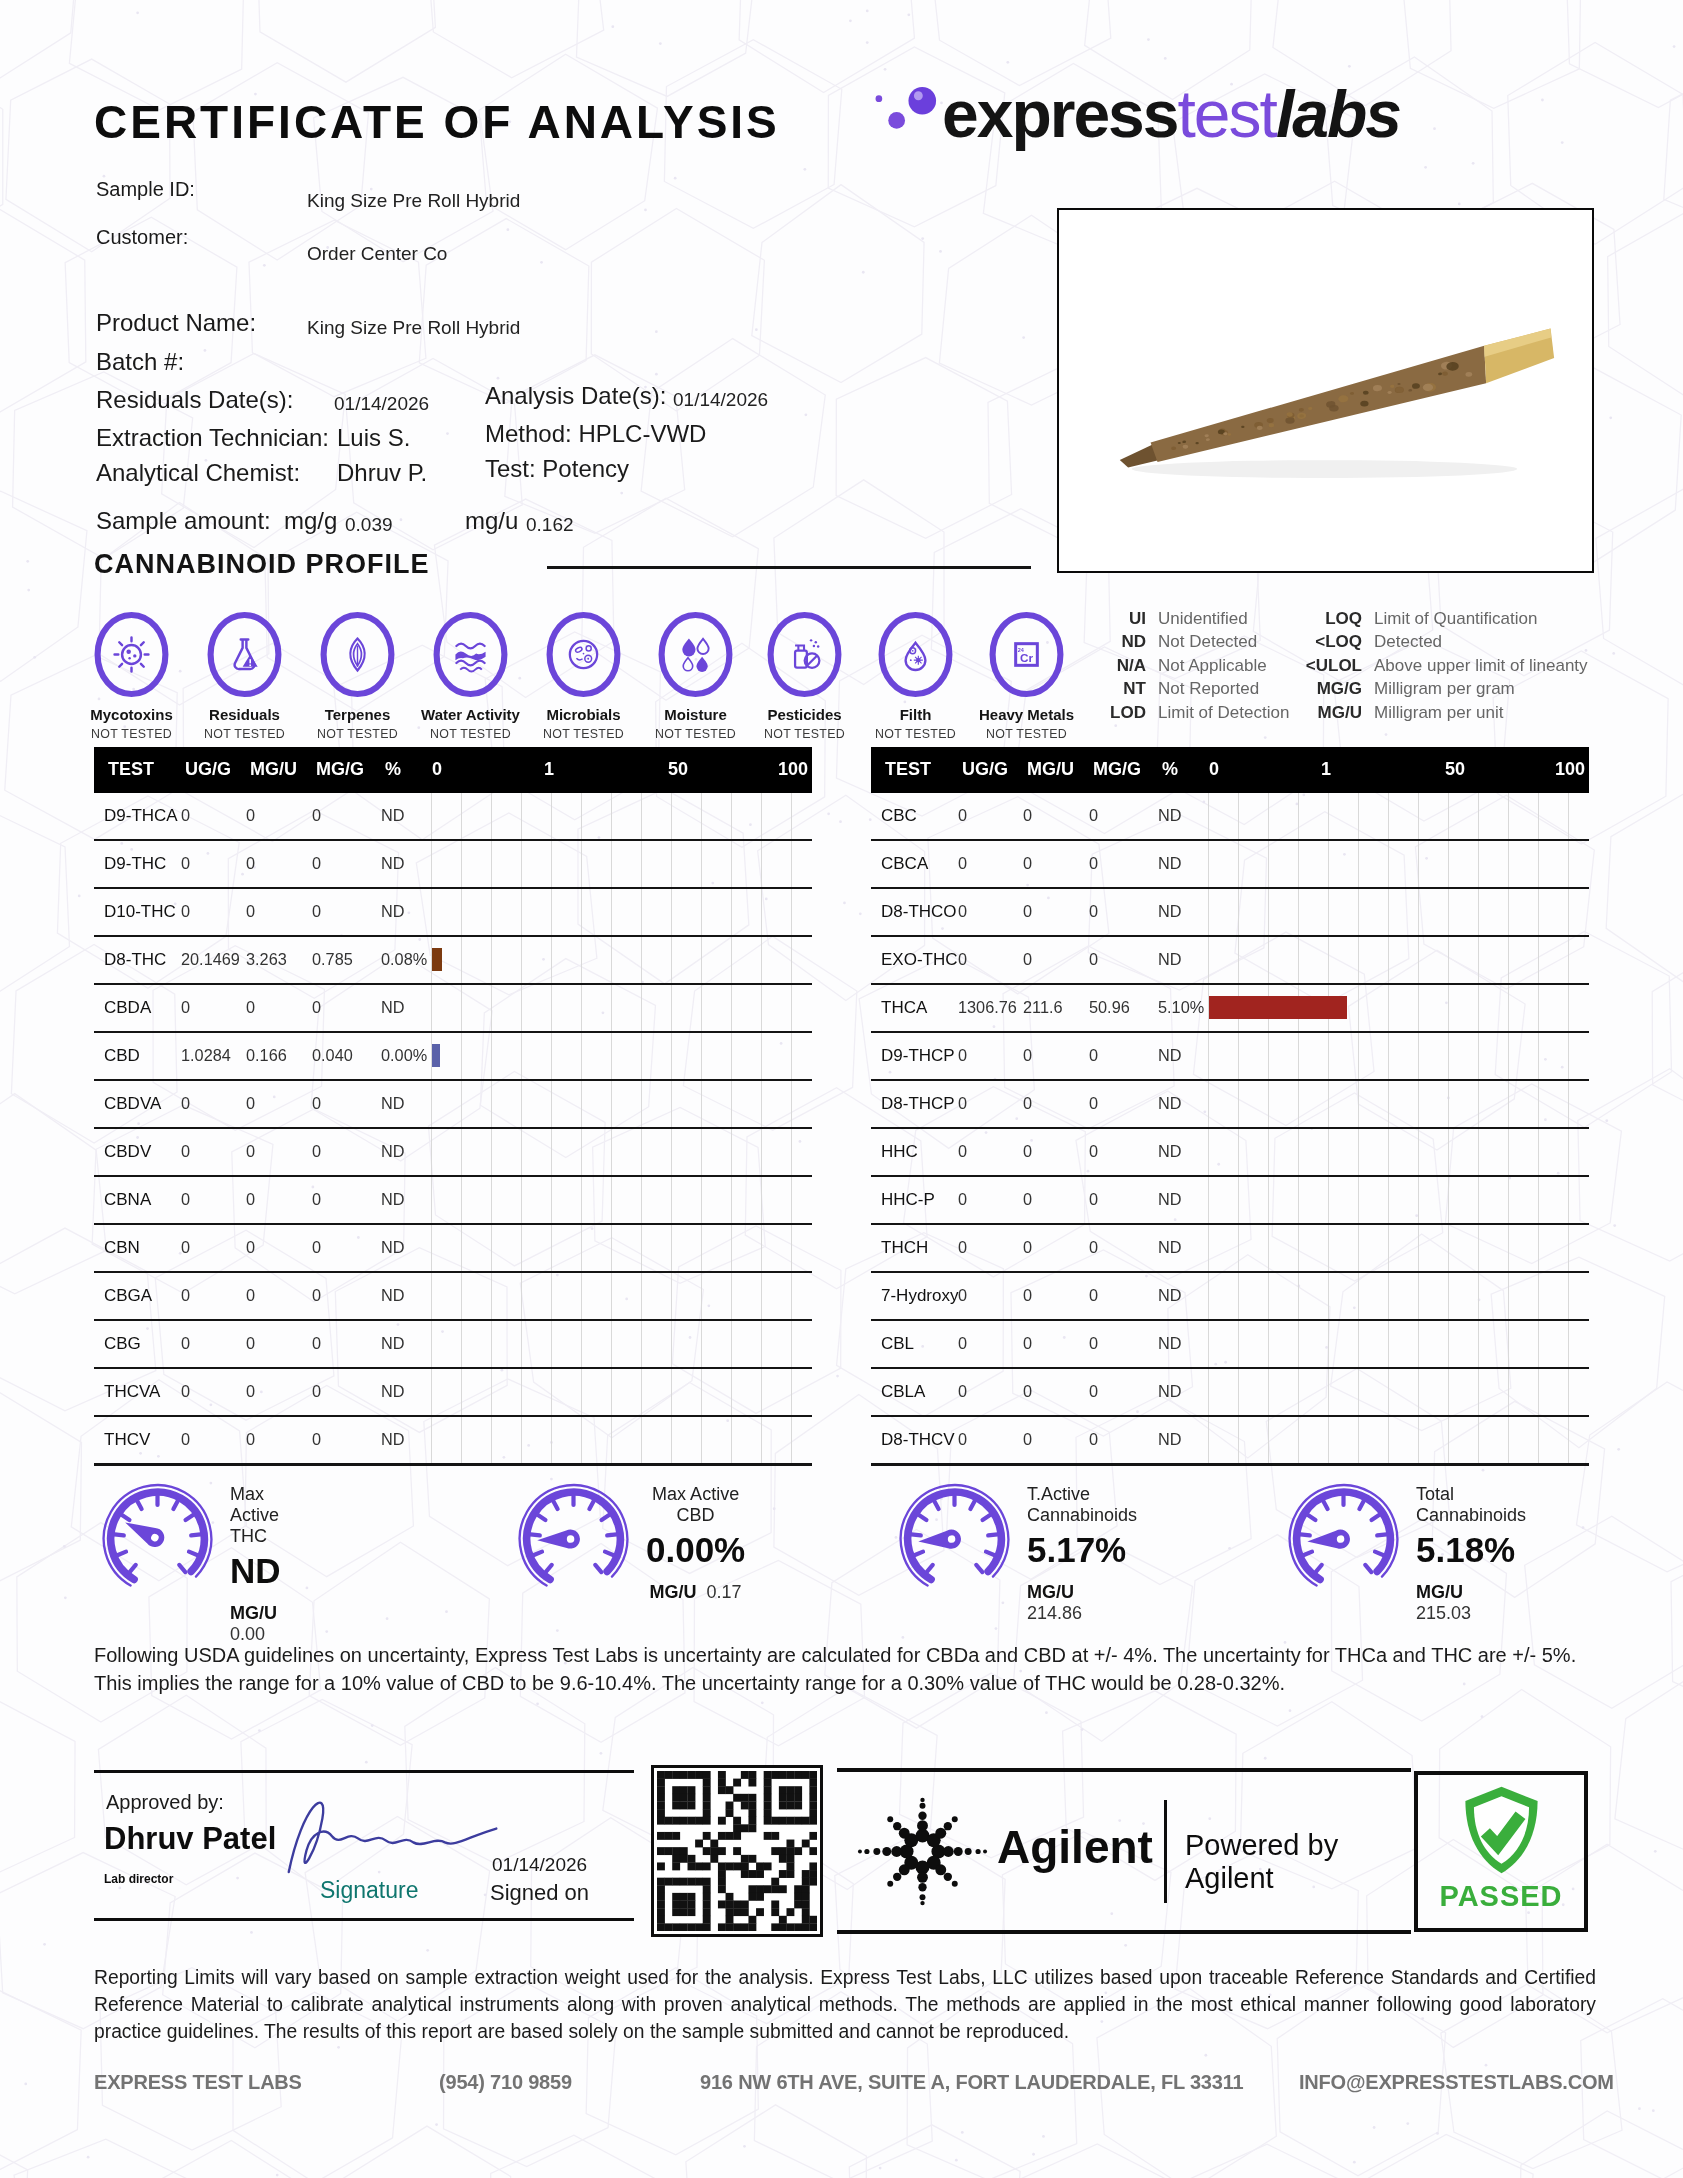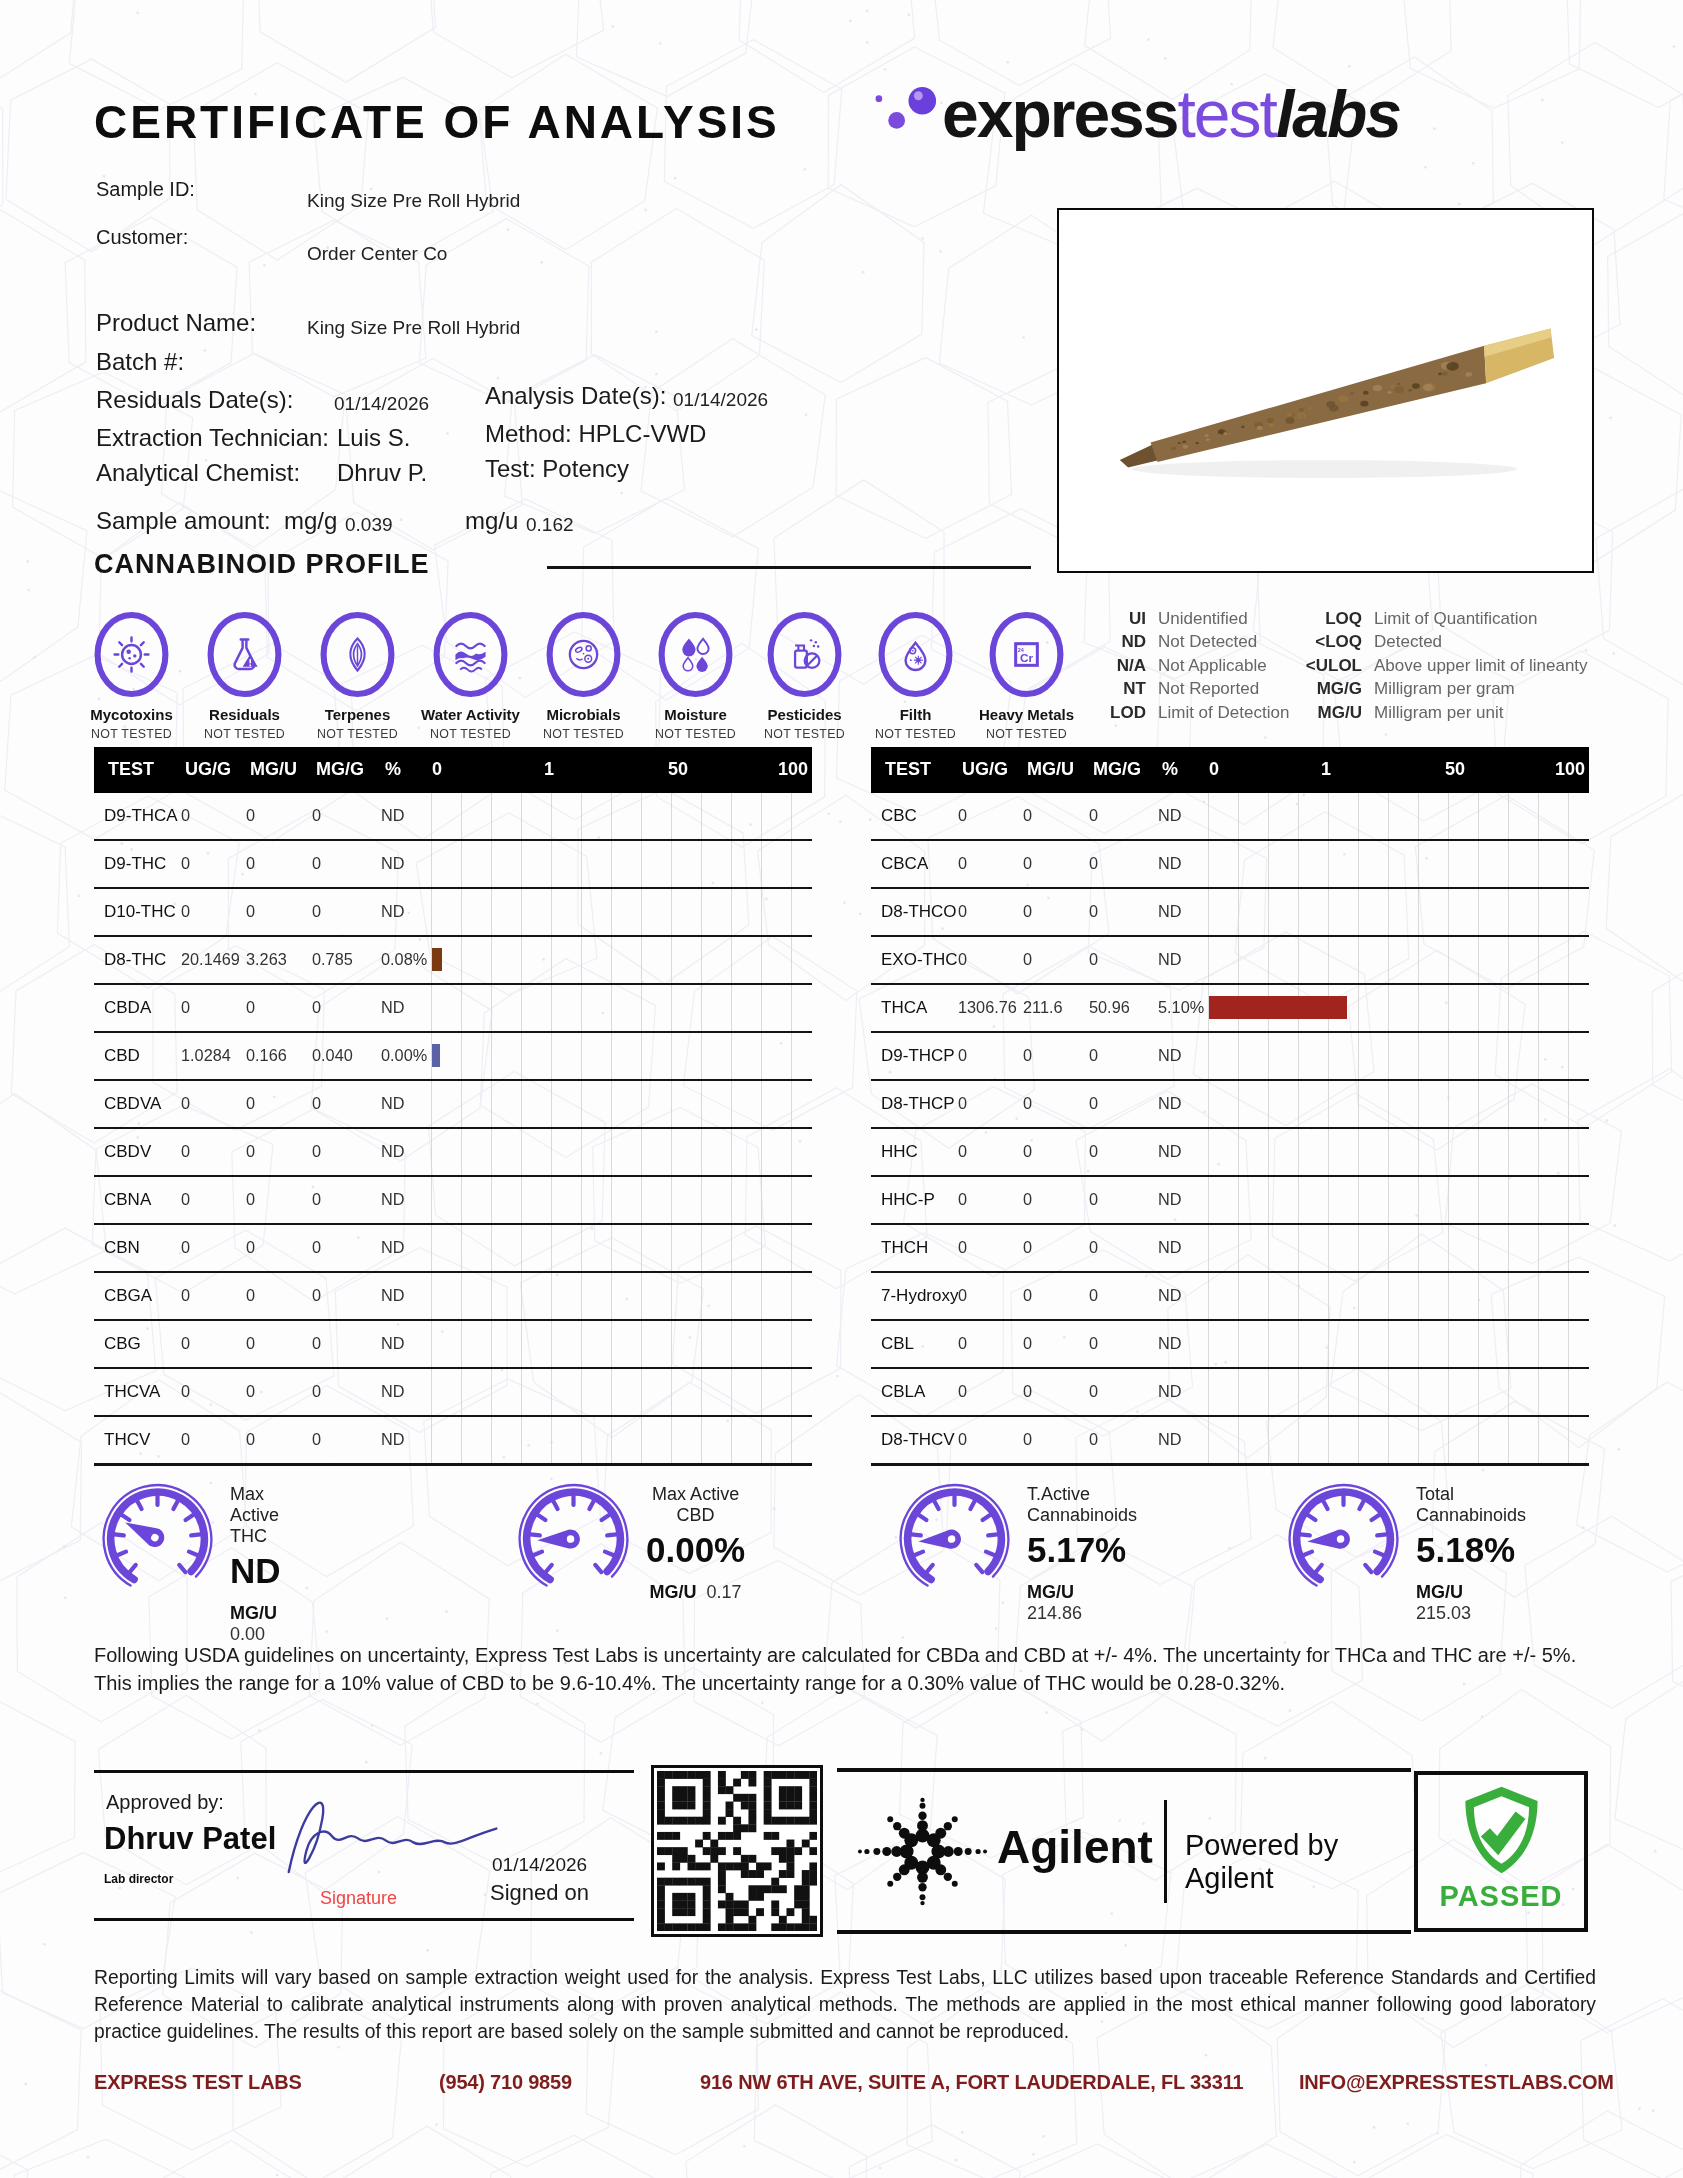--- a/index.html
+++ b/index.html
@@ -56,21 +56,21 @@
 
   .note{left:94px;width:1502px;font-size:20px;line-height:28px;color:#1b1b1b;}
 
   
   .approve-box{left:94px;top:1770px;width:540px;height:145px;border-top:3px solid #0d0d0d;border-bottom:3px solid #0d0d0d;}
   .qr-box{left:651px;top:1765px;width:166px;height:166px;border:3px solid #0d0d0d;background:#fff;}
   .agilent-box{left:837px;top:1768px;width:574px;height:158px;border-top:4px solid #0d0d0d;border-bottom:4px solid #0d0d0d;}
   .passed-box{left:1414px;top:1771px;width:166px;height:153px;border:4px solid #0d0d0d;text-align:center;}
   .passed-label{font-size:29px;font-weight:800;color:#3aae3c;letter-spacing:1px;margin-top:-2px;}
 
-  .footer-item{font-size:20px;font-weight:700;color:#7f1d1d;top:2071px;letter-spacing:-0.2px;}
+  .footer-item{font-size:20px;font-weight:700;color:#737373;top:2071px;letter-spacing:-0.2px;}
 </style>
 </head>
 <body>
 
 <div class="page">
   <svg class="bg" id="bg-pattern" width="1683" height="2178" viewBox="0 0 1700 2200">
       <polygon points="12.1,-87.0 -72.6,-39.6 -158.1,-83.7 -157.8,-185.0 -72.6,-229.5 16.1,-183.8 " fill="none" stroke="#f0eef5" stroke-width="1.3"></polygon>
       <polygon points="184.4,-86.8 103.0,-37.9 15.2,-86.6 20.6,-186.6 103.0,-227.5 192.4,-189.0 " fill="none" stroke="#f0eef5" stroke-width="1.3"></polygon>
       <polygon points="335.7,-104.9 246.4,-63.1 154.1,-101.5 165.2,-204.2 246.4,-254.0 337.1,-203.1 " fill="none" stroke="#f0eef5" stroke-width="1.3"></polygon>
       <polygon points="508.9,-95.8 422.1,-48.7 343.3,-94.4 338.0,-196.0 422.1,-243.7 503.1,-195.8 " fill="none" stroke="#f0eef5" stroke-width="1.3"></polygon>
@@ -1200,21 +1200,21 @@
 
   <div class="layer abs note" style="top:1641px">Following USDA guidelines on uncertainty, Express Test Labs is uncertainty are calculated for CBDa and CBD at +/- 4%. The uncertainty for THCa and THC are +/- 5%. This implies the range for a 10% value of CBD to be 9.6-10.4%. The uncertainty range for a 0.30% value of THC would be 0.28-0.32%.</div>
 
   <div class="layer abs approve-box">
     <div class="abs" style="left:12px;top:18px;font-size:20px;color:#1a1a1a">Approved by:</div>
     <div class="abs" style="left:10px;top:48px;font-size:31px;font-weight:800;color:#0d0d0d">Dhruv Patel</div>
     <div class="abs" style="left:10px;top:99px;font-size:12px;font-weight:800;color:#0d0d0d">Lab director</div>
     <svg class="abs" style="left:173px;top:8px" width="257" height="104" viewBox="0 0 260 105">
       <path d="M22,92 C36,24 62,4 56,38 C50,72 32,100 40,70 C45,52 58,46 66,56 C74,66 82,50 92,58 C102,66 110,52 120,60 C130,68 138,54 148,62 C158,68 170,56 180,62 C190,67 204,56 232,48" fill="none" stroke="#3c3c9e" stroke-width="2.4" stroke-linecap="round"></path>
     </svg>
-    <div class="abs" style="left:226px;top:115px;font-size:18px;color:#ef4444">Signature</div>
+    <div class="abs" style="left:226px;top:104px;font-size:23px;color:#0f766e">Signature</div>
     <div class="abs" style="left:398px;top:81px;font-size:19px;color:#1a1a1a">01/14/2026</div>
     <div class="abs" style="left:396px;top:107px;font-size:22px;color:#1a1a1a">Signed on</div>
   </div>
 
   <div class="layer abs qr-box">
     <svg id="qr-svg" width="160" height="160" viewBox="0 0 162 162" style="margin:3px">
         <rect x="0.0" y="0.0" width="8.0" height="8.0" fill="#111"></rect>
         <rect x="7.7" y="0.0" width="8.0" height="8.0" fill="#111"></rect>
         <rect x="15.4" y="0.0" width="8.0" height="8.0" fill="#111"></rect>
         <rect x="23.1" y="0.0" width="8.0" height="8.0" fill="#111"></rect>

